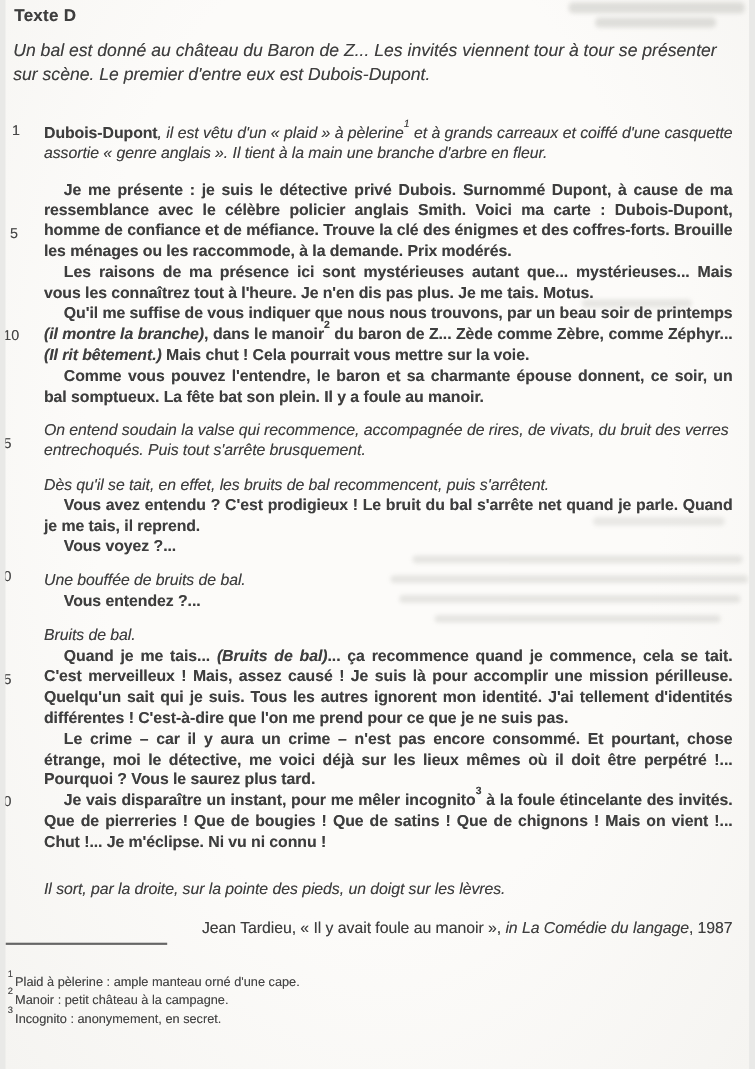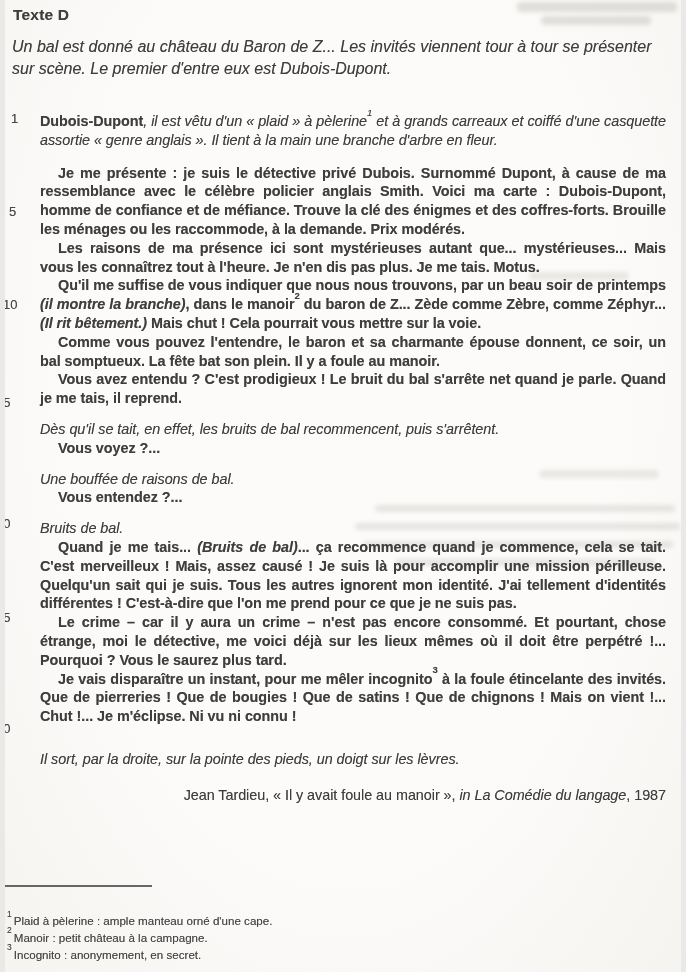--- a/index.html
+++ b/index.html
@@ -33,21 +33,21 @@
   .g14{margin-top:14px;}
   .g24{margin-top:24px;}
   .g17{margin-top:17px;}
   .b{font-weight:700;}
   .i{font-style:italic;}
   sup{font-size:9.5px;line-height:0;position:relative;top:-4.5px;}
   .line-numbers span{
     position:absolute;font-size:13px;color:#474747;
   }
   .footnotes{
-    position:absolute;left:0;top:885px;width:662px;
+    position:absolute;left:0;top:857px;width:662px;
     font-size:11.6px;line-height:16.8px;color:#454545;
   }
   .fn-rule{width:147px;height:2px;background:#666;margin:0;}
   .fn-list{margin-top:26px;}
   .fn{padding-left:2px;margin:0;}
   .fn sup{font-size:8.5px;top:-3.5px;margin-right:2px;}
   
   .bleed{position:absolute;filter:blur(2px);pointer-events:none;}
   .bleed .bar{background:#b2b2ac;border-radius:4px;}
 </style>
@@ -86,24 +86,25 @@
       <span style="top: 610px; left: -9px;">25</span>
       <span style="top: 721px; left: -9px;">30</span>
     </div>
 
   <div class="play-text">
       <p class="para "><span class="b">Dubois-Dupont</span><span class="i">, il est vêtu d'un « plaid » à pèlerine</span><sup class="i">1</sup><span class="i"> et à grands carreaux et coiffé d'une casquette assortie « genre anglais ». Il tient à la main une branche d'arbre en fleur.</span></p>
       <p class="para indent g14"><span>Je me présente : je suis le détective privé Dubois. Surnommé Dupont, à cause de ma ressemblance avec le célèbre policier anglais Smith. Voici ma carte : Dubois-Dupont, homme de confiance et de méfiance. Trouve la clé des énigmes et des coffres-forts. Brouille les ménages ou les raccommode, à la demande. Prix modérés.</span></p>
       <p class="para indent "><span>Les raisons de ma présence ici sont mystérieuses autant que... mystérieuses... Mais vous les connaîtrez tout à l'heure. Je n'en dis pas plus. Je me tais. Motus.</span></p>
       <p class="para indent "><span>Qu'il me suffise de vous indiquer que nous nous trouvons, par un beau soir de printemps </span><span class="i">(il montre la branche)</span><span>, dans le manoir</span><sup>2</sup><span> du baron de Z... Zède comme Zèbre, comme Zéphyr... </span><span class="i">(Il rit bêtement.)</span><span> Mais chut ! Cela pourrait vous mettre sur la voie.</span></p>
       <p class="para indent "><span>Comme vous pouvez l'entendre, le baron et sa charmante épouse donnent, ce soir, un bal somptueux. La fête bat son plein. Il y a foule au manoir.</span></p>
+      <p class="para stage g12"><span>On entend soudain la valse qui recommence, accompagnée de rires, de vivats, du bruit des verres entrechoqués. Puis tout s'arrête brusquement.</span></p>
+      <p class="para stage g12"><span>Dès qu'il se tait, en effet, les bruits de bal recommencent, puis s'arrêtent.</span></p>
       <p class="para indent "><span>Vous avez entendu ? C'est prodigieux ! Le bruit du bal s'arrête net quand je parle. Quand je me tais, il reprend.</span></p>
-      <p class="para stage g12"><span>Dès qu'il se tait, en effet, les bruits de bal recommencent, puis s'arrêtent.</span></p>
       <p class="para indent "><span>Vous voyez ?...</span></p>
-      <p class="para stage g12"><span>Une bouffée de raisons de bal.</span></p>
+      <p class="para stage g12"><span>Une bouffée de bruits de bal.</span></p>
       <p class="para indent "><span>Vous entendez ?...</span></p>
       <p class="para stage g12"><span>Bruits de bal.</span></p>
       <p class="para indent "><span>Quand je me tais... </span><span class="i">(Bruits de bal)</span><span>... ça recommence quand je commence, cela se tait. C'est merveilleux ! Mais, assez causé ! Je suis là pour accomplir une mission périlleuse. Quelqu'un sait qui je suis. Tous les autres ignorent mon identité. J'ai tellement d'identités différentes ! C'est-à-dire que l'on me prend pour ce que je ne suis pas.</span></p>
       <p class="para indent "><span>Le crime – car il y aura un crime – n'est pas encore consommé. Et pourtant, chose étrange, moi le détective, me voici déjà sur les lieux mêmes où il doit être perpétré !... Pourquoi ? Vous le saurez plus tard.</span></p>
       <p class="para indent "><span>Je vais disparaître un instant, pour me mêler incognito</span><sup>3</sup><span> à la foule étincelante des invités. Que de pierreries ! Que de bougies ! Que de satins ! Que de chignons ! Mais on vient !... Chut !... Je m'éclipse. Ni vu ni connu !</span></p>
       <p class="para stage g24"><span>Il sort, par la droite, sur la pointe des pieds, un doigt sur les lèvres.</span></p>
       <p class="para attribution g17"><span>Jean Tardieu, « Il y avait foule au manoir », </span><span class="i">in La Comédie du langage</span><span>, 1987</span></p>
     </div>
 
   <div class="footnotes">

